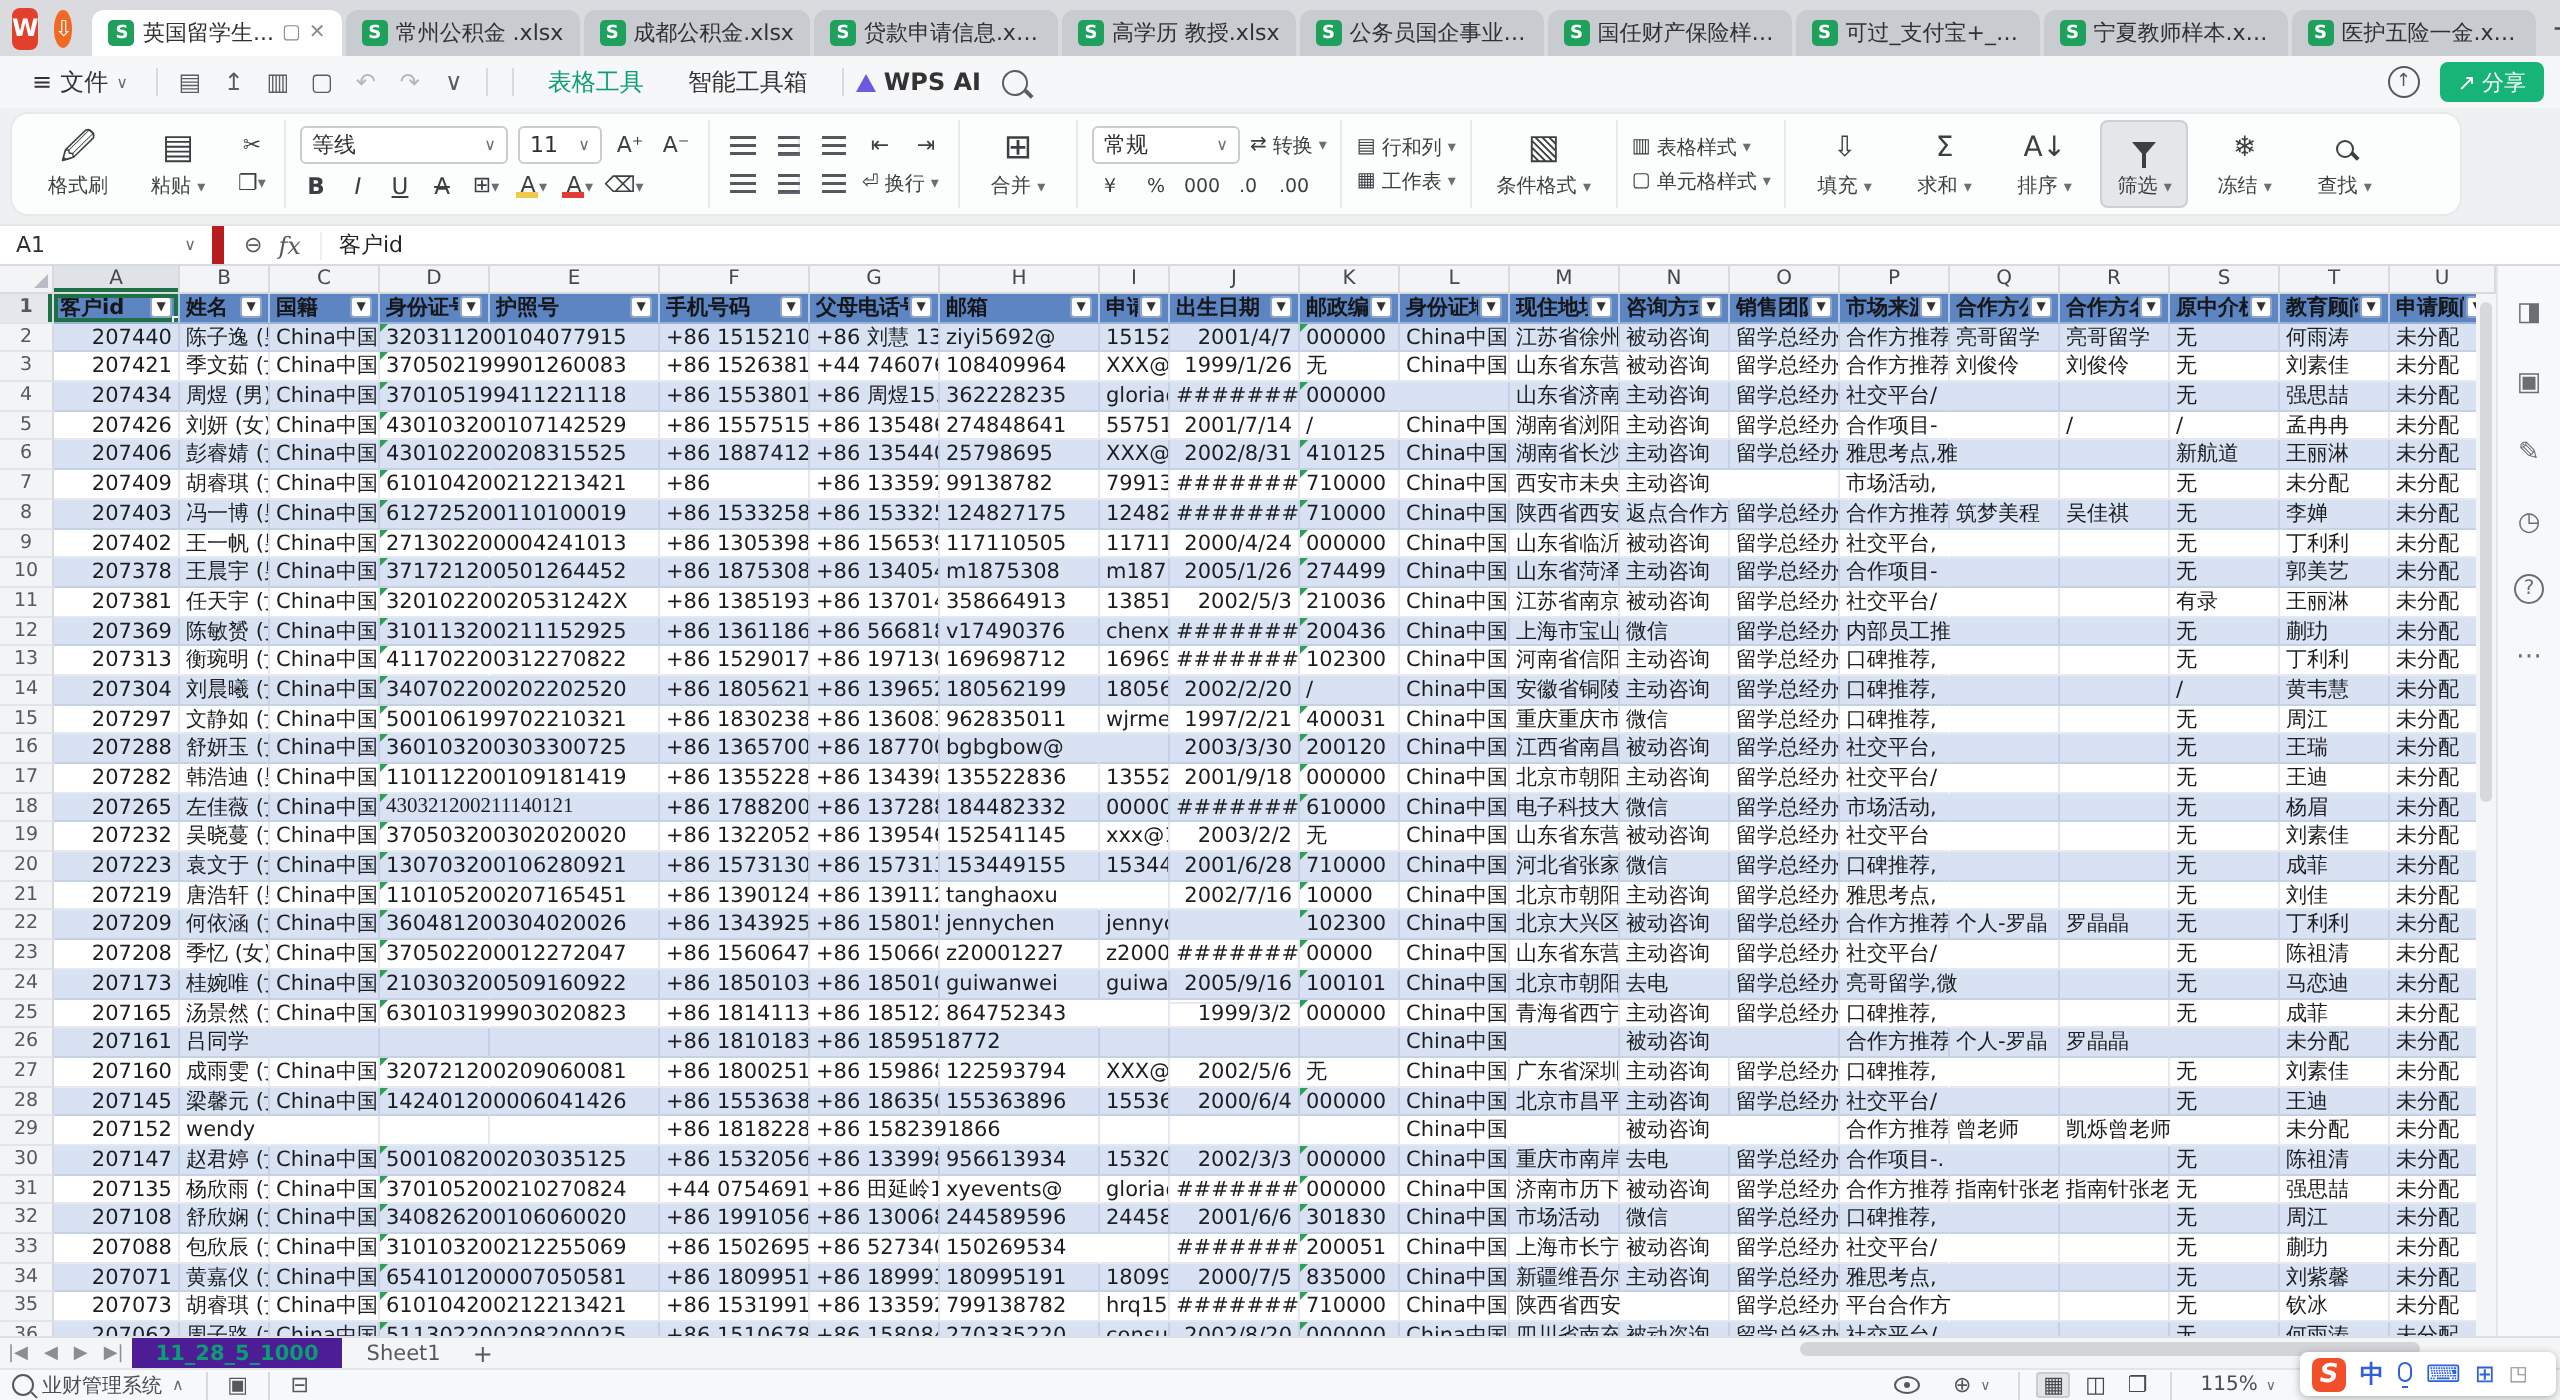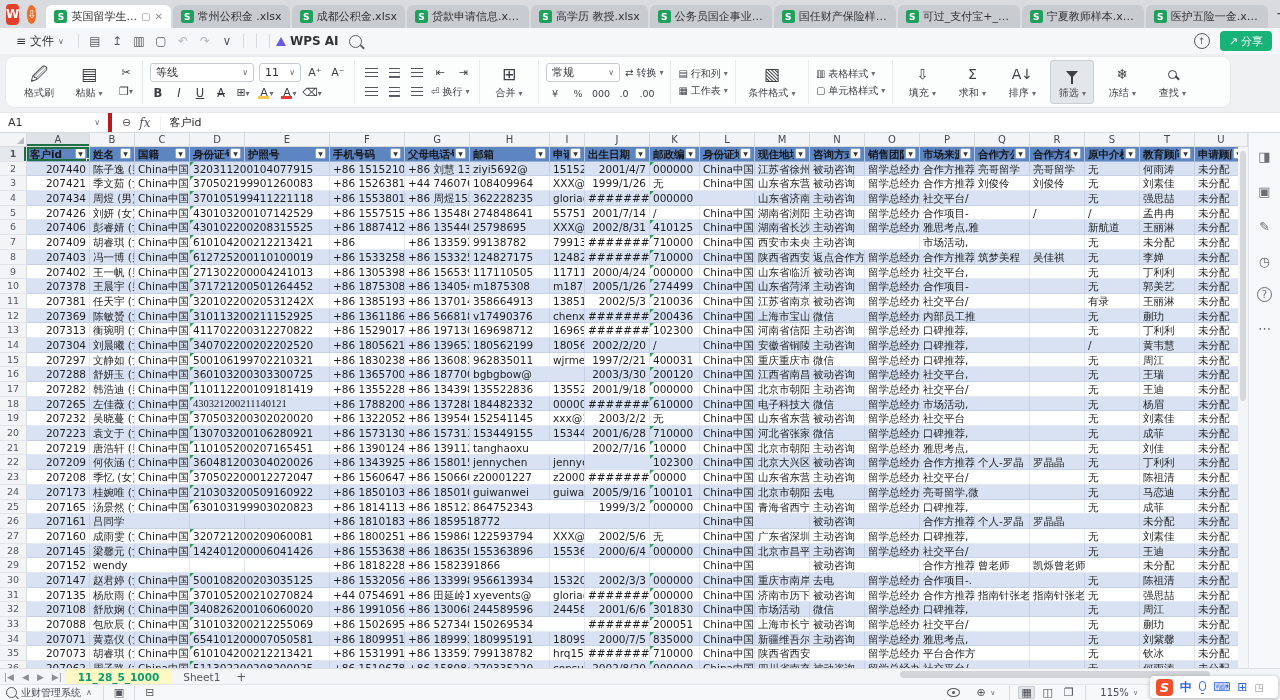--- a/index.html
+++ b/index.html
@@ -55,21 +55,21 @@
   .eff { font-size:11.5px; width:16px; text-align:center; color:#3d3f42; }
   .eff.u { text-decoration:underline; } .eff.s { text-decoration:line-through; }
   .colorbar { display:inline-block; width:11px; height:3px; margin-top:-2px; }
   .funnel { width:0; height:0; border-left:6px solid transparent; border-right:6px solid transparent; border-top:7px solid #3d3f42; position:relative; }
   .funnel::after { content:""; position:absolute; left:-1px; top:-1px; width:2px; height:7px; background:#3d3f42; }
   .mag { width:9px; height:9px; border:1.5px solid #3d3f42; border-radius:50%; position:relative; }
   .mag::after { content:""; position:absolute; width:5px; height:1.5px; background:#3d3f42; transform:rotate(45deg); right:-4px; bottom:-1px; }
 
   
   #fbar { top:112px; left:0; width:1280px; height:21px; background:#fff; border-top:1px solid #e4e6e8; border-bottom:1px solid #d7dade; display:flex; align-items:center; font-size:11px; }
-  #namebox { width:112px; height:100%; display:flex; align-items:center; justify-content:space-between; padding:0 8px; border-right:4px solid #b91c1c; color:#2f3133; }
+  #namebox { width:112px; height:100%; display:flex; align-items:center; justify-content:space-between; padding:0 8px; border-right:6px solid #b91c1c; color:#2f3133; }
   .fx-zone { display:flex; align-items:center; gap:8px; padding:0 10px; border-right:1px solid #efefef; color:#55585d; }
   .fx-it { font-style:italic; font-family:"DejaVu Serif",serif; font-size:12px; }
   #fcontent { padding-left:8px; color:#1f2123; }
 
   
   #colheads { top:133px; left:0; width:1248px; height:14px; display:flex; background:#f3f4f6; border-bottom:1px solid #d8dade; font-size:10px; color:#45484c; }
   #corner { width:27px; height:100%; border-right:1px solid #d8dade; position:relative; background:#f3f4f6; }
   #corner::after { content:""; position:absolute; right:2px; bottom:2px; border-left:7px solid transparent; border-bottom:7px solid #b9bdc3; }
   .colhead { border-right:1px solid #d8dade; display:flex; align-items:center; justify-content:center; height:100%; }
   .colhead.sel { background:#dfe2e6; box-shadow:inset 0 -2px 0 #1e7145; }
@@ -93,21 +93,21 @@
   #vscroll { top:147px; left:1238px; width:10px; height:521px; background:#f4f5f6; }
   #vthumb { position:absolute; top:4px; left:2px; width:6px; height:250px; background:#d6d8db; border-radius:3px; }
   #sidebar { top:133px; left:1248px; width:32px; height:535px; background:#f7f8f9; border-left:1px solid #e2e4e7; display:flex; flex-direction:column; align-items:center; padding-top:14px; gap:17px; color:#6b6e73; font-size:13px; }
   .side-ic { width:18px; height:18px; display:flex; align-items:center; justify-content:center; }
   .side-ic.circ { border:1.2px solid #6b6e73; border-radius:50%; font-size:10px; width:15px; height:15px; }
 
   
   #sheetbar { top:668px; left:0; width:1280px; height:16px; background:#f4f5f7; border-top:1px solid #dcdee1; display:flex; align-items:center; font-size:10.5px; color:#55585d; }
   .nav { padding:0 4px; color:#8a8d92; font-size:9px; }
   .stab { height:100%; display:flex; align-items:center; padding:0 12px; }
-  .stab.active { background:#fef9c3; color:#0c9c74; font-weight:bold; }
+  .stab.active { background:#4c1d95; color:#0c9c74; font-weight:bold; }
   #hscroll { position:absolute; left:775px; right:50px; top:2px; height:8px; }
   #hthumb { position:absolute; left:125px; width:310px; height:7px; background:#d2d4d8; border-radius:4px; }
 
   
   #statusbar { top:684px; left:0; width:1280px; height:16px; background:#f7f8f9; border-top:1px solid #e3e5e8; display:flex; align-items:center; font-size:10px; color:#4a4d51; padding:0 6px; }
   .st-circ { width:11px; height:11px; border:1.2px solid #55585d; border-radius:50%; margin-right:4px; position:relative; }
   .st-circ::after { content:""; position:absolute; width:4px; height:1.2px; background:#55585d; transform:rotate(45deg); right:-3px; bottom:-1px; }
   .st-ic { width:18px; text-align:center; font-size:11px; color:#55585d; }
   #statusbar .spacer { flex:1; }
   .eye { width:13px; height:9px; border:1.3px solid #55585d; border-radius:50%; position:relative; margin-right:12px; }
@@ -194,20 +194,24 @@
         <span class="qt-ic">▤</span>
         <span class="qt-ic">↥</span>
         <span class="qt-ic">▥</span>
         <span class="qt-ic">▢</span>
         <span class="qt-ic dim">↶</span>
         <span class="qt-ic dim">↷</span>
         <span class="qt-ic">∨</span>
       </div>
     <div class="vdiv"></div>
     <div class="vdiv"></div>
+    <div id="toolmenus" style="display:flex;">
+        <span class="menu-item tool">表格工具</span>
+        <span class="menu-item">智能工具箱</span>
+      </div>
     <div class="vdiv"></div>
     <div style="display:flex;align-items:center;">
       <span class="ai-logo"></span>
       <span style="font-weight:bold;">WPS AI</span>
     </div>
     <div class="mb-search"></div>
     <div class="spacer" style="flex:1;"></div>
     <div class="up-circ">↑</div>
     <div class="share-btn">
       <span>↗</span>

